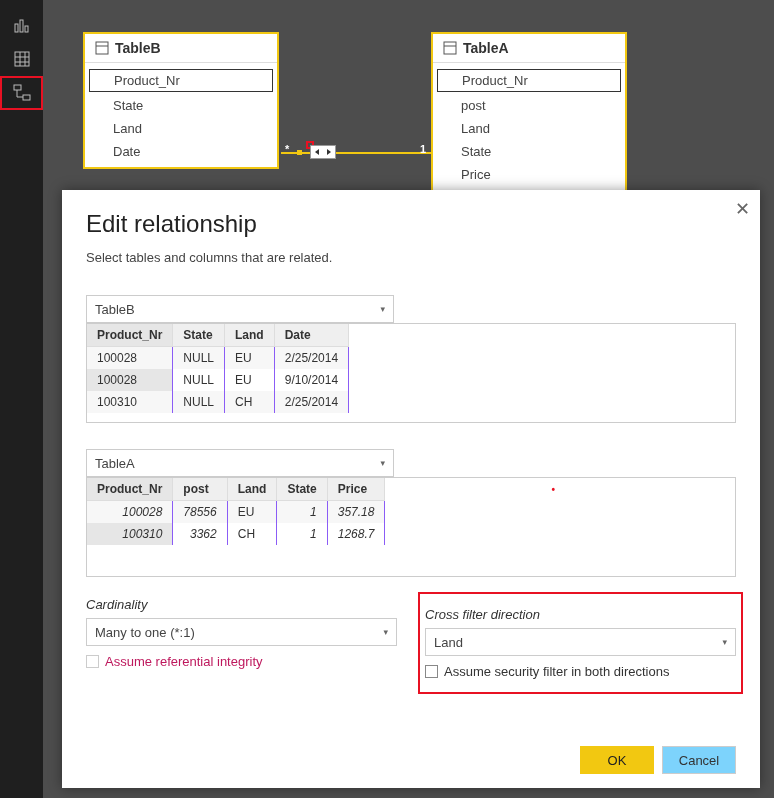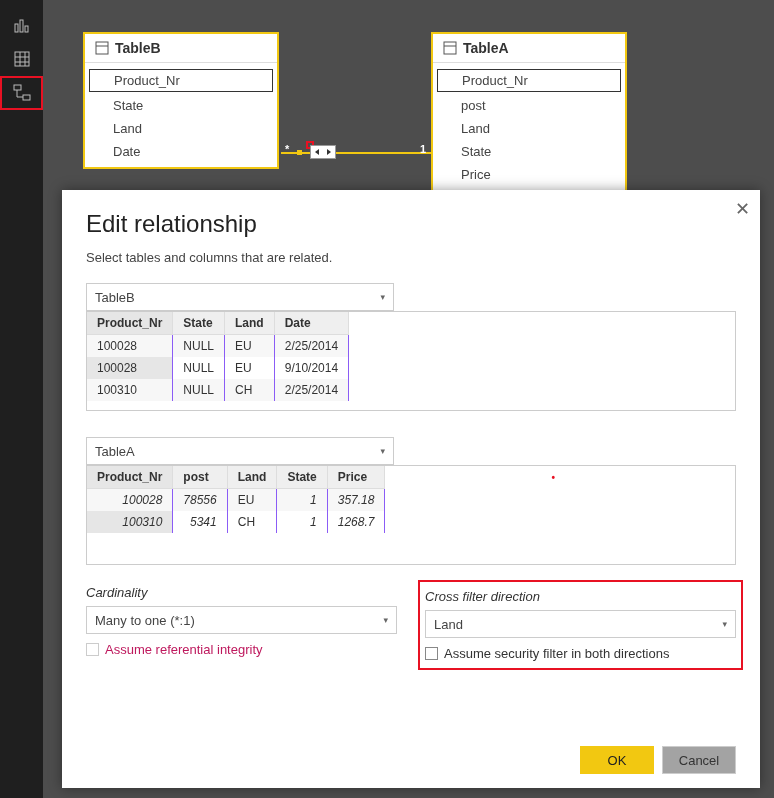--- a/index.html
+++ b/index.html
@@ -24,21 +24,21 @@
   .cardlabel { position:absolute; color:#fff; font-size:11px; font-weight:700;}
   .reldot { position:absolute; width:5px; height:5px; background:#f2c811; }
   .dirbox { position:absolute; width:26px; height:14px; background:#fff; border:1px solid #999; display:flex; align-items:center; justify-content:center;}
   .dirbox-wrap { position:absolute; border:2px solid #e81123; padding:2px;}
   .rel-line { position:absolute; height:2px; background:#f2c811; }
 
   
   .dialog { position:absolute; left:62px; top:190px; width:698px; height:598px; background:#fff; color:#333; box-shadow:0 0 12px rgba(0,0,0,.4); padding:16px 24px 18px 24px;}
   .close-x { position:absolute; right:10px; top:8px; font-size:18px; color:#666; cursor:pointer;}
   .dlg-title { font-size:24px; font-weight:300; color:#222; margin:4px 0 12px;}
-  .dlg-sub { font-size:13px; color:#444; margin-bottom:18px;}
+  .dlg-sub { font-size:13px; color:#444; margin-bottom:30px;}
 
   .dd { border:1px solid #ccc; height:28px; font-size:13px; display:flex; align-items:center; justify-content:space-between; padding:0 8px; color:#444; background:#fff;}
   .dd .caret { font-size:9px; color:#666; }
   .hl-red { outline:2px solid #e81123; outline-offset:-1px;}
 
   .previewwrap { border:1px solid #ccc; margin-top:0; padding:0; font-size:12px; height:100px; overflow:hidden;}
   table.preview { border-collapse:collapse; width:auto; }
   table.preview th { background:#efefef; text-align:left; font-weight:700; padding:4px 10px; border-right:1px solid #ddd; border-bottom:1px solid #ddd; font-size:12px;}
   table.preview td { padding:4px 10px; border-right:1px solid #8b5cf6; font-size:12px;}
   table.preview tr.odd td { background:#f7f7f7;}
@@ -50,21 +50,21 @@
   .col { flex:1; }
   .col .label { font-size:13px; color:#333; margin-bottom:6px;font-style:italic;}
 
   .chk { display:flex; align-items:center; gap:6px; font-size:13px; color:#333; margin-top:8px;}
   .chk.disabled { color:#be185d;}
   .cbox { width:13px; height:13px; border:1px solid #888; display:inline-block; position:relative;}
   .cbox.checked { background:#f2c811; border-color:#f2c811;}
   .cbox.checked::after { content:"✓"; position:absolute; top:-2px; left:1px; font-size:11px; color:#333;}
 
   .btns { position:absolute; right:24px; bottom:14px; display:flex; gap:8px;}
-  .btn { min-width:74px; height:28px; border:1px solid #ccc; background:#a3a3a3; font-size:13px; display:flex; align-items:center; justify-content:center; cursor:pointer;}
+  .btn { min-width:74px; height:28px; border:1px solid #ccc; background:#7dd3fc; font-size:13px; display:flex; align-items:center; justify-content:center; cursor:pointer;}
   .btn.primary { background:#f2c811; border-color:#f2c811; color:#222;}
 </style>
 </head>
 <body>
 
 <div class="lefttool">
   <div class="lt-item">
     <svg class="lt-icon" width="18" height="18">
         <rect x="2" y="8" width="3" height="8"></rect>
         <rect x="7" y="4" width="3" height="12"></rect>
@@ -199,21 +199,21 @@
       </tr>
       <tr class="odd">
             <td class="sel ristalign">100028</td>
             <td class="ristalign">78556</td>
             <td>EU</td>
             <td class="ristalign">1</td>
             <td class="ristalign">357.18</td>
           </tr>
       <tr>
             <td class="sel ristalign">100310</td>
-            <td class="ristalign">5341</td>
+            <td class="ristalign">3362</td>
             <td>CH</td>
             <td class="ristalign">1</td>
             <td class="ristalign">1268.7</td>
           </tr>
     </tbody>
       </table>
   </div>
 
   <div style="height:20px;"></div>
 
@@ -222,21 +222,21 @@
       <div class="label">Cardinality</div>
       <div class="dd">
         <span>Many to one (*:1)</span>
           <span class="caret">▾</span>
       </div>
       <div class="chk disabled">
         <span class="cbox" style="border-color:#ccc"></span>
         <span>Assume referential integrity</span>
       </div>
     </div>
-    <div class="col hl-red" style="padding:8px 6px; margin:-4px -6px;">
+    <div class="col hl-red" style="padding:14px 6px; margin:-4px -6px;">
       <div class="label">Cross filter direction</div>
       <div class="dd">
         <span>Land</span>
           <span class="caret">▾</span>
       </div>
       <div class="chk">
         <span class="cbox"></span>
         <span>Assume security filter in both directions</span>
       </div>
     </div>

